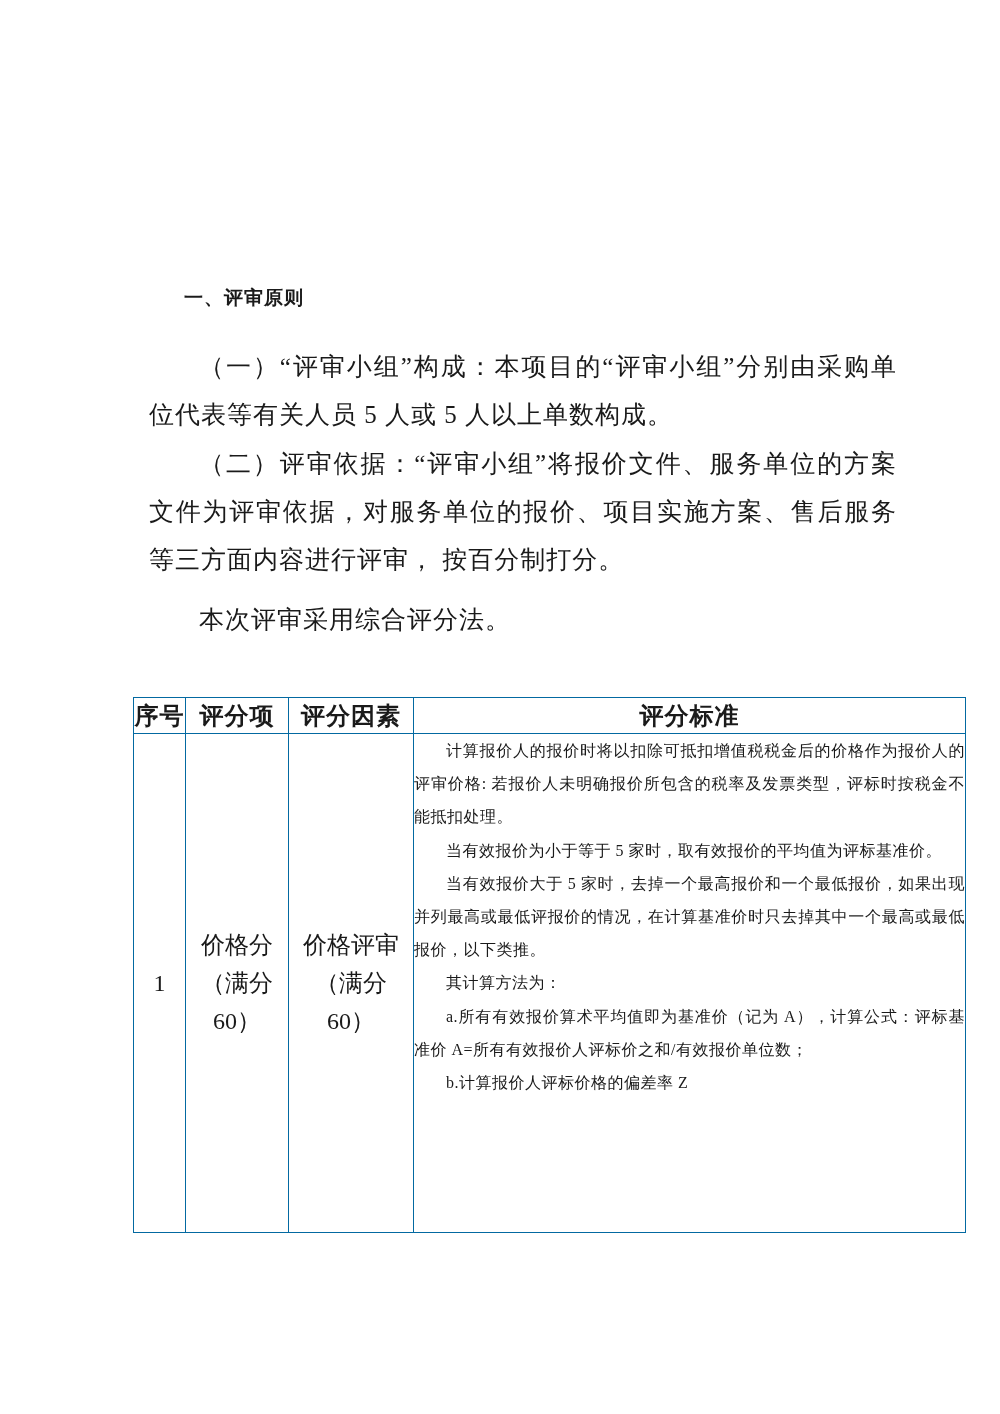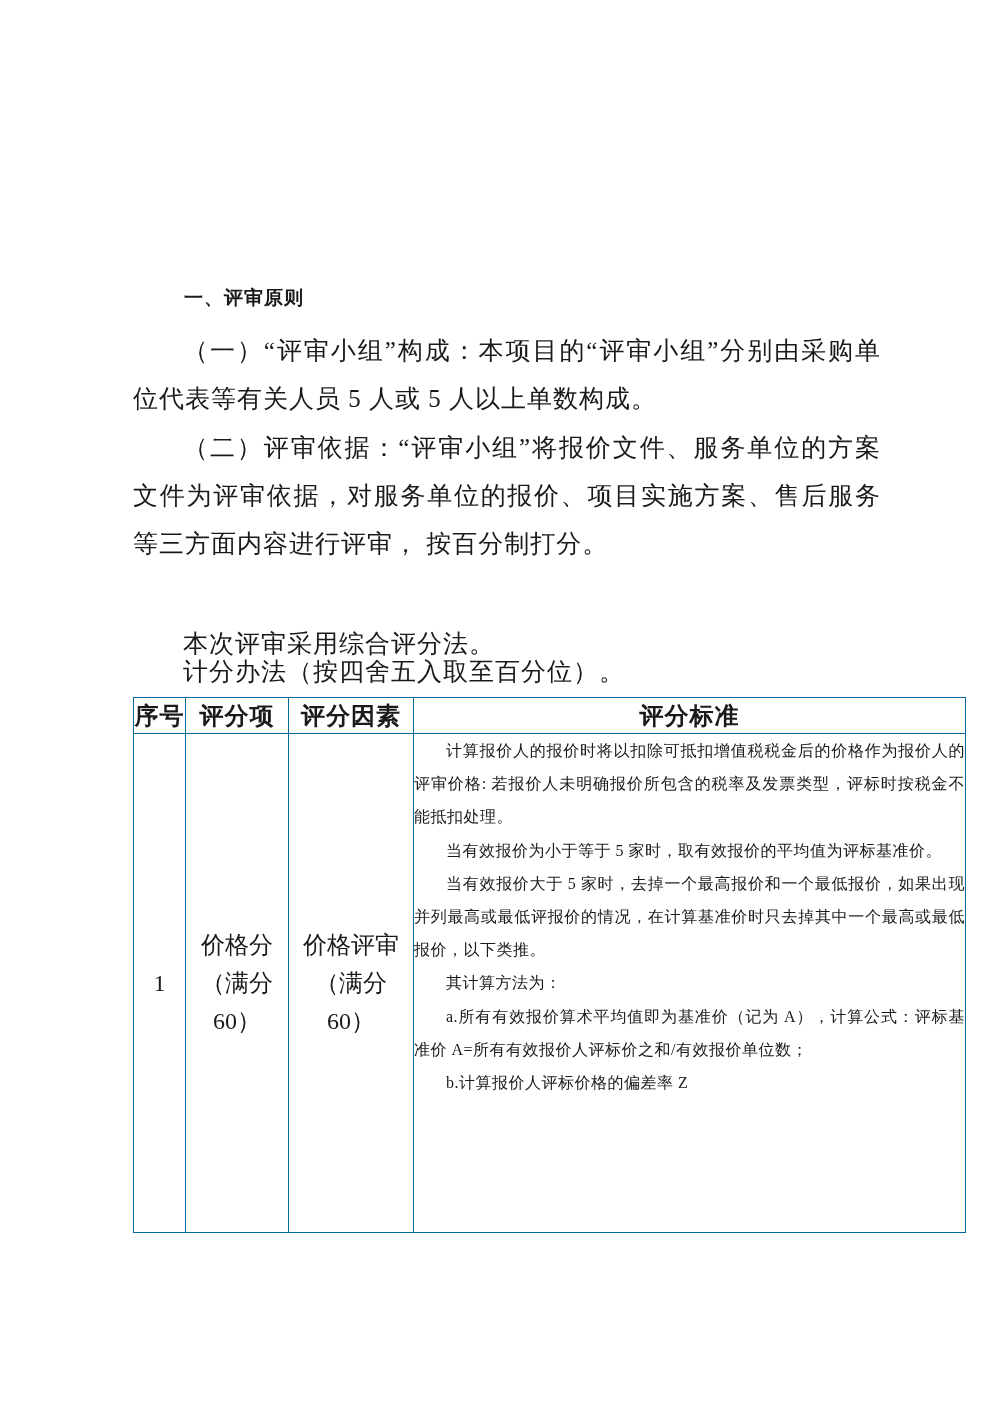--- a/index.html
+++ b/index.html
@@ -37,31 +37,31 @@
     font-size: 19px;
     letter-spacing: 1px;
     white-space: nowrap;
   }
   .sec-heading.h1 { top: 285px; }
   .sec-heading.h2 { top: 570px; }
   .body-para {
     position: absolute;
     left: 133px;
     width: 748px;
-    margin: 0;
+    margin: 16px;
     font-size: 25px;
     line-height: 48px;
     text-align: justify;
     text-indent: 2em;
     letter-spacing: 1px;
     font-family: "Liberation Serif", serif;
   }
   .p1 { top: 327px; }
   .p2 { top: 424px; }
-  .p3 { top: 620px; }
+  .p3 { top: 580px; }
   .p4 { top: 648px; }
   .score-table {
     position: absolute;
     left: 133px;
     top: 697px;
     width: 832px;
     border-collapse: collapse;
     table-layout: fixed;
     font-family: "Liberation Serif", serif;
   }
@@ -117,21 +117,20 @@
 
   <h2 class="sec-heading h1">一、评审原则</h2>
 
   <p class="body-para p1">（一）“评审小组”构成：本项目的“评审小组”分别由采购单位代表等有关人员 5 人或 5 人以上单数构成。</p>
 
   <p class="body-para p2">（二）评审依据：“评审小组”将报价文件、服务单位的方案文件为评审依据，对服务单位的报价、项目实施方案、售后服务等三方面内容进行评审， 按百分制打分。</p>
 
 
   <p class="body-para p3">本次评审采用综合评分法。</p>
 
-  <p class="body-para p4">计分办法（按四舍五入取至百分位）。</p>
 
   <table class="score-table">
     <colgroup>
       <col style="width:52px">
       <col style="width:103px">
       <col style="width:125px">
       <col style="width:552px">
     </colgroup>
     <thead>
       <tr>

